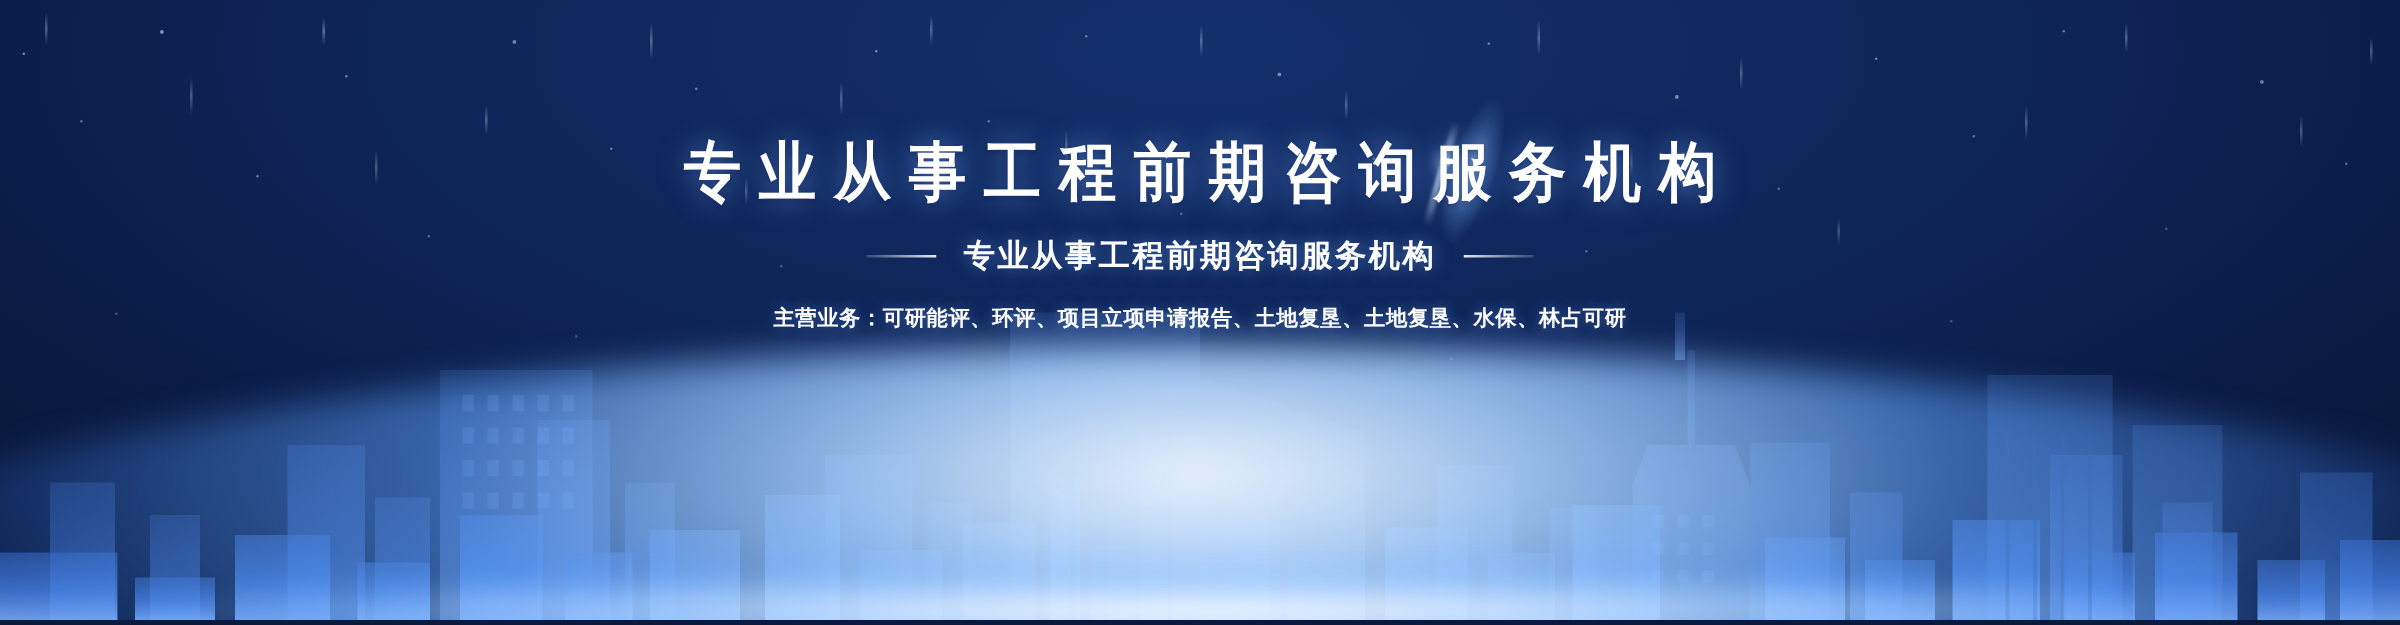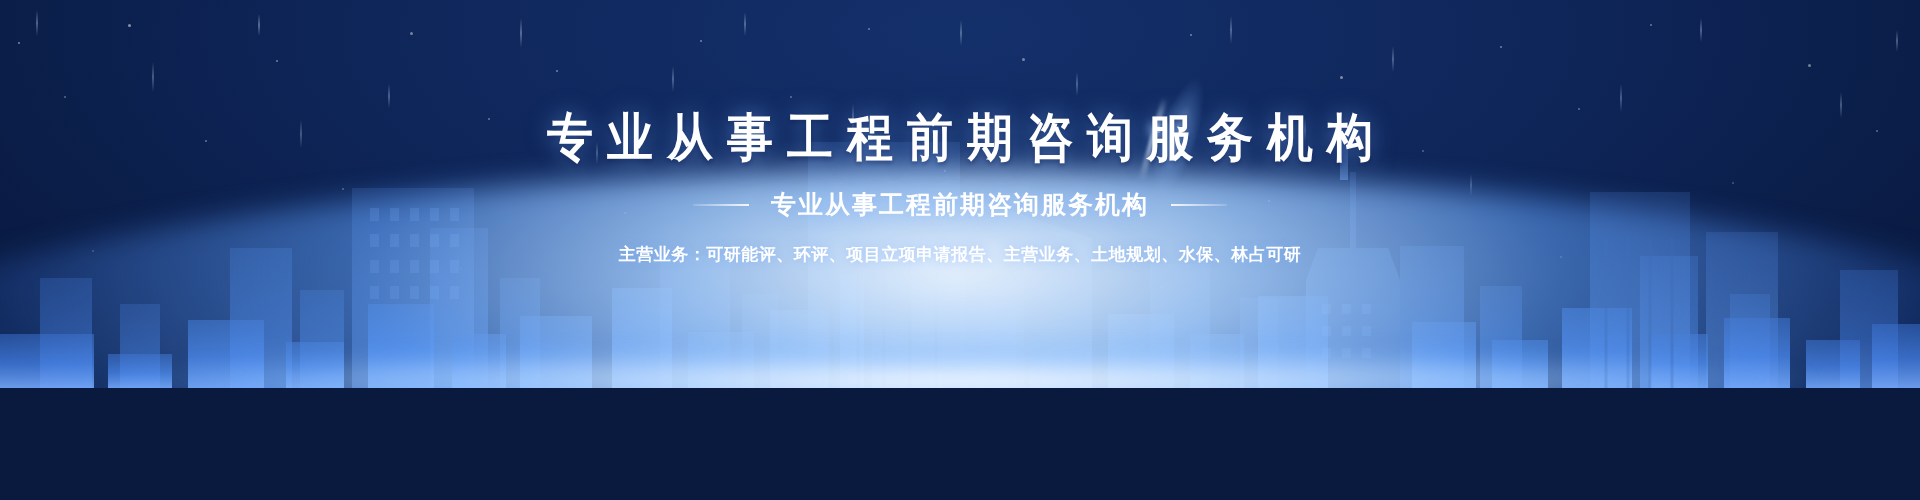--- a/index.html
+++ b/index.html
@@ -2,21 +2,21 @@
 <html><head>
 <meta charset="utf-8">
 <style>
   html,body{margin:0;padding:0;}
   body{
     width:1920px;height:500px;overflow:hidden;
     font-family:"Liberation Sans","DejaVu Sans",sans-serif;
     background:#0a1a3f;
   }
   .banner{
-    position:relative;width:1920px;height:388px;overflow:hidden;
+    position:relative;width:1920px;height:496px;overflow:hidden;
     background:
       radial-gradient(ellipse 1100px 420px at 50% 118%, rgba(150,200,255,0.95) 0%, rgba(90,160,255,0.55) 18%, rgba(40,100,220,0.18) 38%, rgba(10,30,90,0) 62%),
       radial-gradient(ellipse 1400px 560px at 50% 8%, #14306b 0%, #0e2558 45%, #0a1c45 75%, #081736 100%),
       linear-gradient(180deg,#0a1e49 0%,#0c2454 40%,#11306d 72%,#1b4396 92%,#2a5cc0 100%);
   }
 
   
   .stars{position:absolute;inset:0;pointer-events:none;}
   .star{position:absolute;background:rgba(255,255,255,0.85);border-radius:50%;}
   .streak{position:absolute;background:linear-gradient(180deg,rgba(255,255,255,0) 0%,rgba(210,230,255,0.75) 50%,rgba(255,255,255,0) 100%);border-radius:2px;}
@@ -285,16 +285,16 @@
 
   <div class="content">
     <div class="main-title">专业从事工程前期咨询服务机构</div>
 
     <div class="sub-row">
       <span class="dash"></span>
       <span class="sub-title">专业从事工程前期咨询服务机构</span>
       <span class="dash right"></span>
     </div>
 
-    <div class="biz-line">主营业务：可研能评、环评、项目立项申请报告、主营业务、土地规划、水保、林占可研</div>
+    <div class="biz-line">主营业务：可研能评、环评、项目立项申请报告、土地复垦、土地复垦、水保、林占可研</div>
   </div>
 
 </div>
 
 </body></html>

